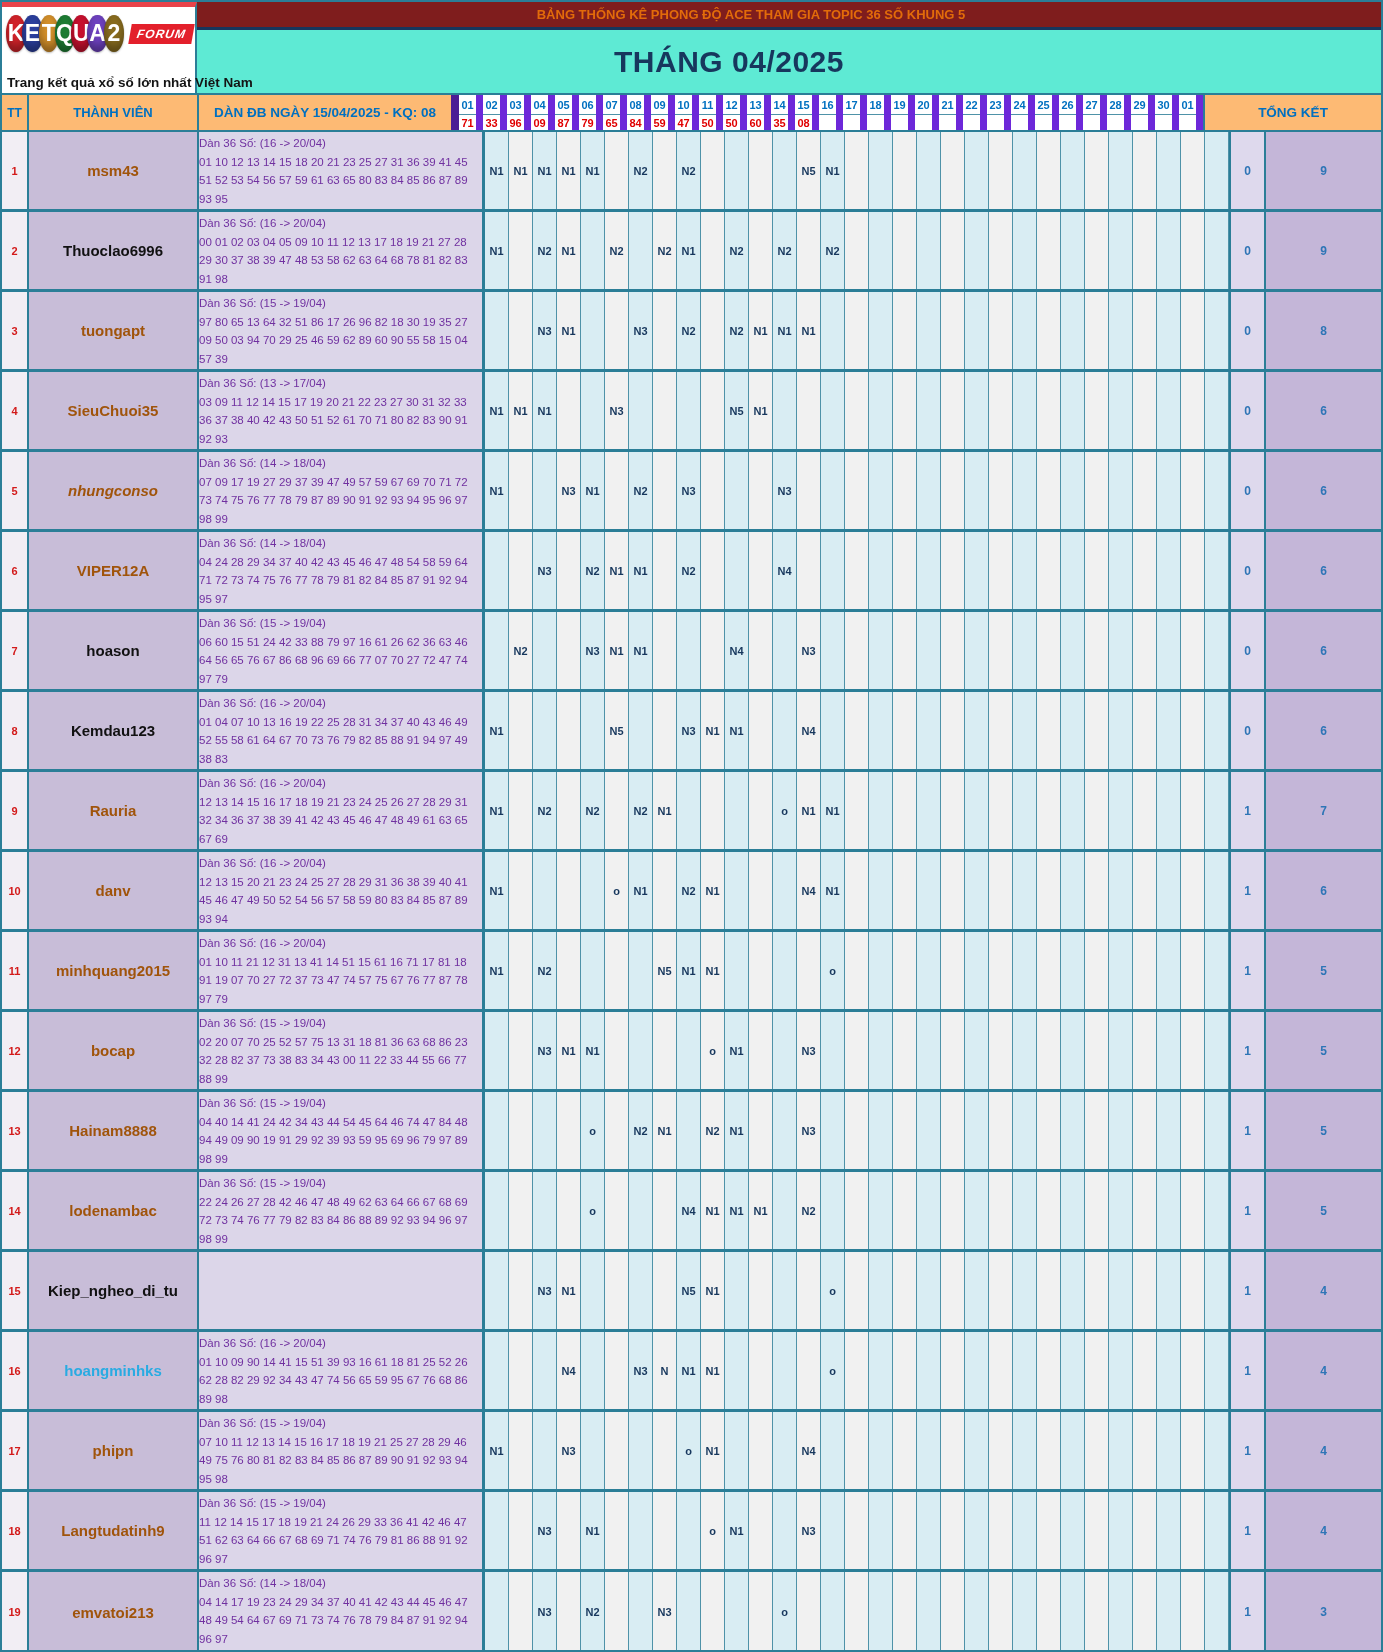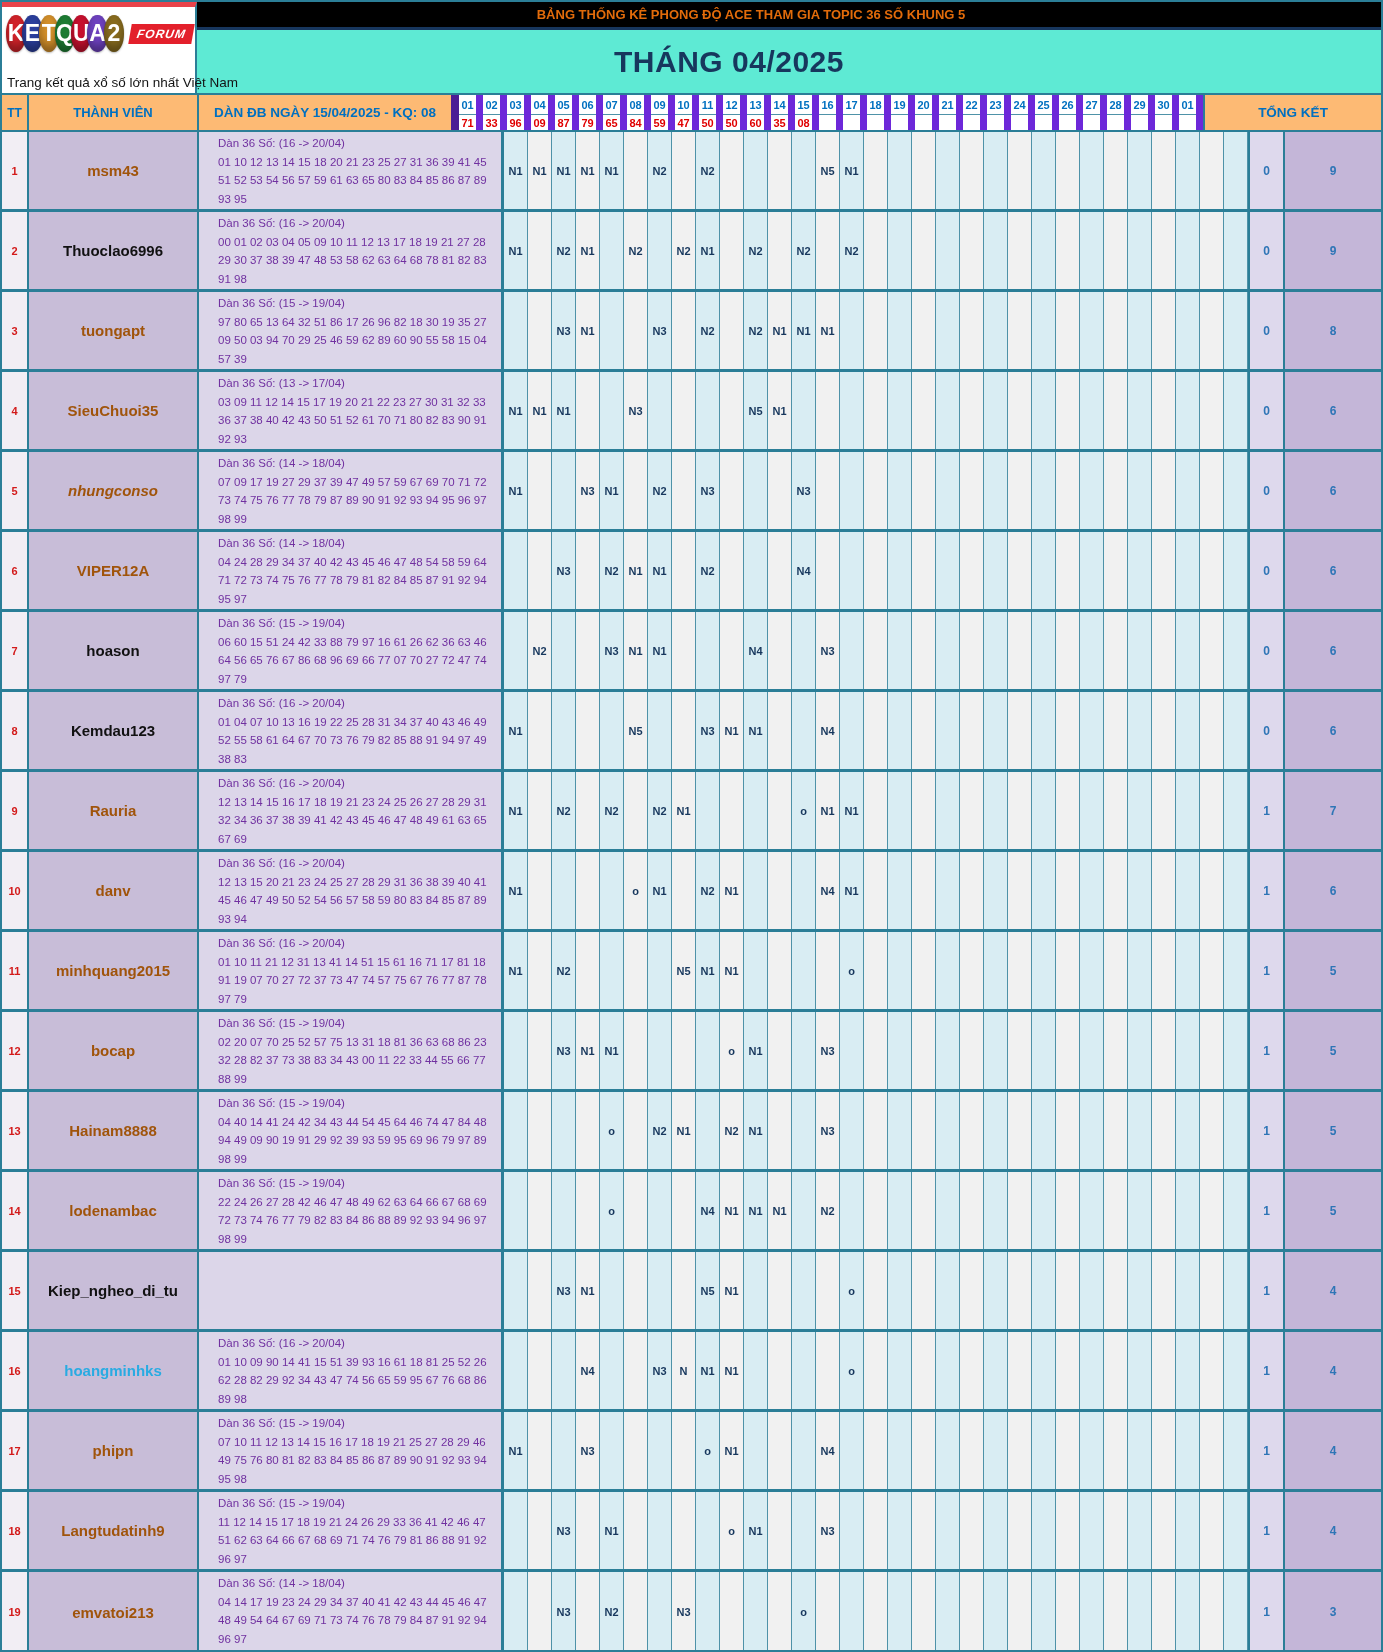--- a/index.html
+++ b/index.html
@@ -4,44 +4,44 @@
 <style>
   html,body{margin:0;padding:0;background:#e9e4ee;font-family:"Liberation Sans",sans-serif;}
   .app{width:1383px;height:1652px;box-sizing:border-box;border:2px solid #2b7e97;background:#f1f1f1;overflow:hidden;}
 
   
   .top{display:flex;height:91px;border-bottom:2px solid #2b7e97;}
   .logo{width:195px;box-sizing:border-box;background:#ffffff;border-right:2px solid #2b7e97;border-top:5px solid #e8434a;position:relative;flex:none;}
   .logo-row{display:flex;align-items:center;padding:8px 2px 0 8px;}
   .logo-letter{display:inline-block;width:24px;height:37px;border-radius:50%;color:#fff;font-weight:bold;font-size:23px;line-height:37px;text-align:center;margin-left:-4px;box-shadow:inset 0 -6px 8px rgba(0,0,0,.35), 0 1px 2px rgba(0,0,0,.3);}
   .forum-badge{margin-left:6px;background:#e3202b;color:#fff;font-style:italic;font-weight:bold;font-size:12px;padding:3px 7px;transform:skew(-10deg);letter-spacing:1px;}
-  .tagline{position:absolute;left:5px;right:2px;bottom:3px;font-size:13.5px;font-weight:normal;color:#141414;white-space:nowrap;text-align:center;}
+  .tagline{position:absolute;left:5px;right:2px;bottom:3px;font-size:13.5px;font-weight:bold;color:#141414;white-space:nowrap;text-align:center;}
   .banners{flex:1;display:flex;flex-direction:column;min-width:0;}
-  .banner1{height:28px;box-sizing:border-box;background:#000000;color:#e26b0a;font-weight:bold;font-size:13px;display:flex;align-items:center;justify-content:center;border-bottom:3px solid #17365d;padding-right:120px;padding-left:44px;}
+  .banner1{height:28px;box-sizing:border-box;background:#7f1d1d;color:#e26b0a;font-weight:bold;font-size:13px;display:flex;align-items:center;justify-content:center;border-bottom:3px solid #17365d;padding-right:120px;padding-left:44px;}
   .banner2{flex:1;background:#5eead4;color:#17375d;font-weight:bold;font-size:30px;display:flex;align-items:center;justify-content:center;padding-right:120px;letter-spacing:.5px;}
 
   
   .hd{display:flex;height:37px;box-sizing:border-box;border-bottom:2px solid #2b7e97;}
   .hcell{box-sizing:border-box;background:#fdba74;color:#0070c0;font-weight:bold;display:flex;align-items:center;justify-content:center;}
   .h-tt{width:27px;font-size:12px;border-right:2px solid #2b7e97;flex:none;}
   .h-member{width:170px;font-size:13px;border-right:2px solid #2b7e97;flex:none;}
   .h-dan{width:260px;font-size:13.5px;border-right:8px solid #4c1d95;flex:none;}
   .h-days{display:flex;flex:none;}
   .day-h{width:24px;box-sizing:border-box;display:flex;flex-direction:column;border-right:7px solid #6d28d9;flex:none;}
   .day-h .lbl{height:20px;box-sizing:border-box;background:#ffffff;color:#0070c0;font-weight:bold;font-size:11px;display:flex;align-items:center;justify-content:center;border-bottom:1px solid #4e92a8;}
   .day-h .kq{flex:1;background:#ffffff;color:#e00000;font-weight:bold;font-size:11px;display:flex;align-items:center;justify-content:center;}
   .h-tk{flex:1;font-size:13.5px;border-left:2px solid #2b7e97;}
 
   
   .row{display:flex;height:80px;box-sizing:border-box;border-bottom:3px solid #2b7e97;}
   .row:last-child{border-bottom:none;}
   .c{box-sizing:border-box;display:flex;align-items:center;justify-content:center;flex:none;}
   .tt{width:27px;background:#f2eef4;color:#d31a1a;font-weight:bold;font-size:11px;border-right:2px solid #2b7e97;}
   .member{width:170px;background:#c8bdd8;font-weight:bold;font-size:15px;border-right:2px solid #2b7e97;text-align:center;padding:0 2px;}
-  .dan{width:283px;background:#dcd6e9;border-right:3px solid #2b7e97;display:block;padding:2px 0 0 19px;color:#7030a0;font-size:11.5px;line-height:18.5px;overflow:hidden;}
+  .dan{width:283px;background:#dcd6e9;border-right:3px solid #2b7e97;display:block;padding:2px 0 0 0;color:#7030a0;font-size:11.5px;line-height:18.5px;overflow:hidden;}
   .dan .dl{white-space:nowrap;}
   .day{width:24px;border-right:1px solid #4e92a8;font-weight:bold;font-size:11px;color:#17375d;}
   .day.odd{background:#d9edf3;}
   .day.even{background:#f1f1f1;}
   .tk1{width:37px;background:#ded9ed;border-left:2px solid #2b7e97;border-right:2px solid #2b7e97;color:#2e75b6;font-weight:bold;font-size:12px;}
   .tk2{flex:1;background:#c4b6d8;color:#2e75b6;font-weight:bold;font-size:12px;}
 </style>
 </head>
 <body>
 

